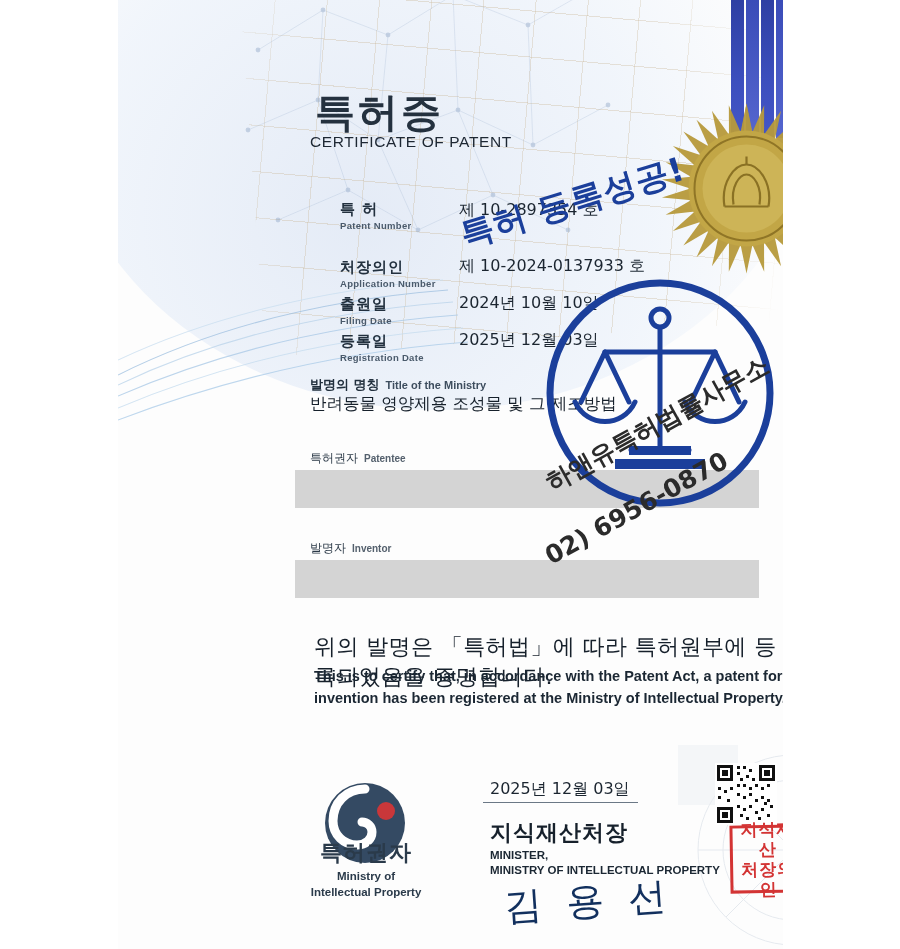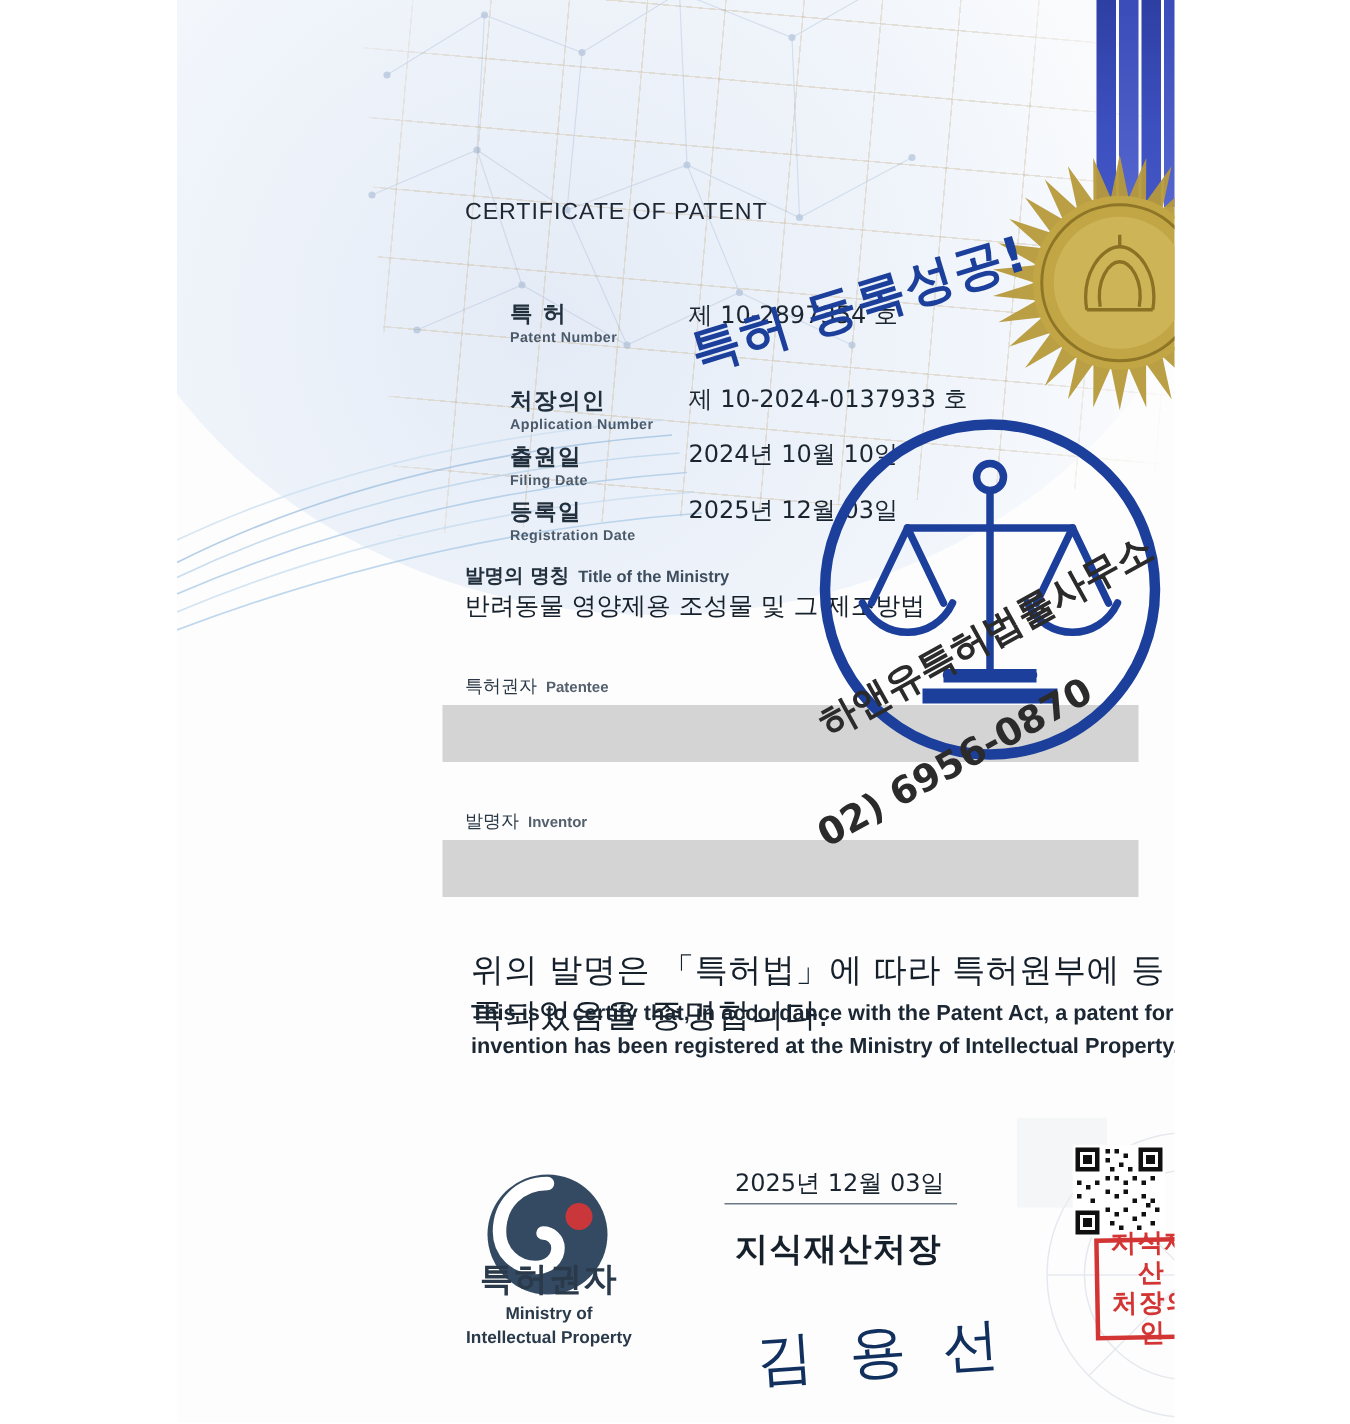--- a/index.html
+++ b/index.html
@@ -284,20 +284,21 @@
         <circle r="44" fill="#cdb457"></circle>
         <g fill="none" stroke="#8a7124" stroke-width="2.2">
           <path d="M-22 18 C -26 -6, -12 -24, 0 -24 C 12 -24, 26 -6, 22 18"></path>
           <path d="M-13 16 C -16 -2, -7 -14, 0 -14 C 7 -14, 16 -2, 13 16"></path>
           <path d="M-22 18 L 22 18"></path>
           <path d="M0 -24 L 0 -32"></path>
         </g>
       </g>
     </svg>
 
+    <div class="title-ko ko">특허증</div>
     <div class="title-en">CERTIFICATE OF PATENT</div>
 
     <div class="row" style="left:195px; top:200px;">
       <div class="lbl-ko ko">특 허</div>
       <div class="lbl-en">Patent Number</div>
     </div>
     <div class="row val ko" style="left:314px; top:200px;">제 10-2897354 호</div>
 
     <div class="row" style="left:195px; top:258px;">
       <div class="lbl-ko ko">처장의인</div>
@@ -354,20 +355,24 @@
     </svg>
     <div class="emblem-ko ko">특허권자</div>
     <div class="emblem-en">
       <span>Ministry of</span><br>
       <span>Intellectual Property</span>
     </div>
 
     <div class="date-line ko">2025년 12월 03일</div>
     <div class="date-underline"></div>
     <div class="minister-ko ko">지식재산처장</div>
+    <div class="minister-en">
+      <span>MINISTER,</span><br>
+      <span>MINISTRY OF INTELLECTUAL PROPERTY</span>
+    </div>
     <div class="signature ko">김 용 선</div>
 
     <svg class="qr" viewBox="0 0 62 62">
       <rect width="62" height="62" fill="#ffffff"></rect>
       <g fill="#101010">
         <rect x="2" y="2" width="16" height="16"></rect>
           <rect x="5" y="5" width="10" height="10" fill="#fff"></rect>
           <rect x="7" y="7" width="6" height="6"></rect>
         <rect x="44" y="2" width="16" height="16"></rect>
           <rect x="47" y="5" width="10" height="10" fill="#fff"></rect>

